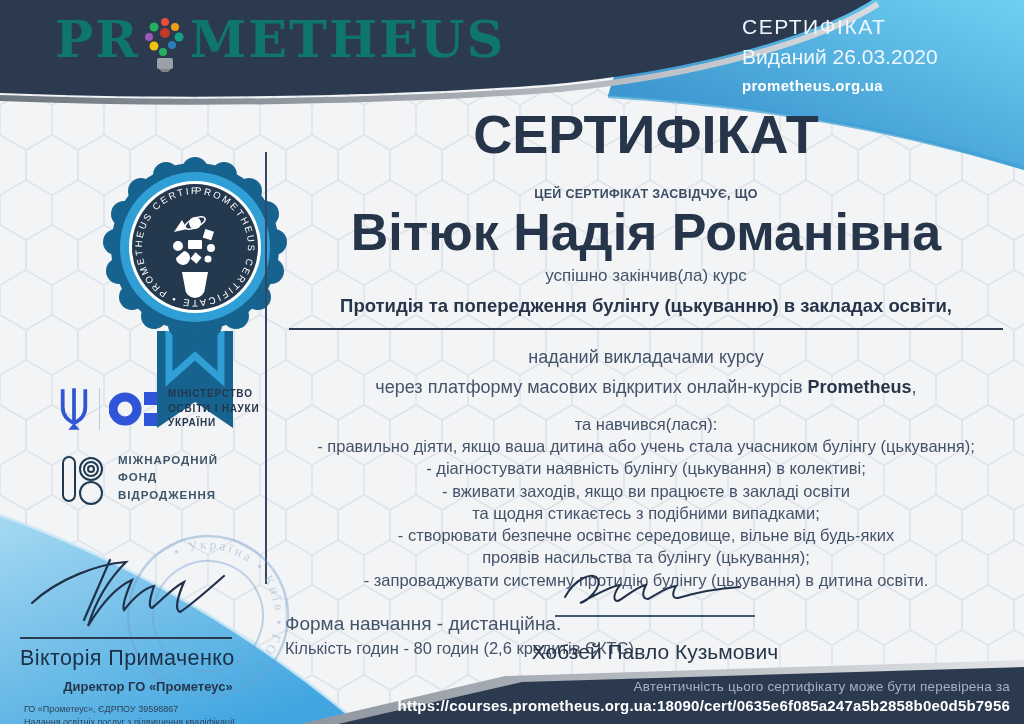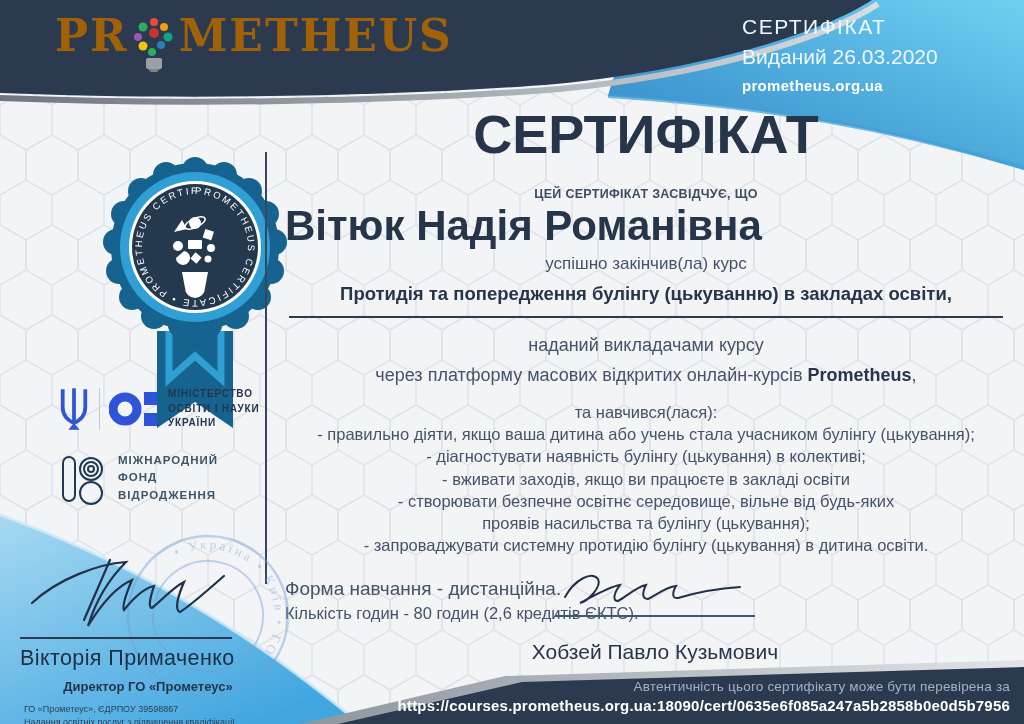--- a/index.html
+++ b/index.html
@@ -1,41 +1,41 @@
 <!DOCTYPE html>
 <html><head>
 <meta charset="utf-8">
 <style>
   html,body{margin:0;padding:0;}
   body{font-family:"Liberation Sans", sans-serif; background:#888;}
   .cert{position:relative;width:1024px;height:724px;overflow:hidden;background:#f3f4f6;}
   .layer{position:absolute;left:0;top:0;}
 
   
-  .hdr-logo{position:absolute;left:55px;top:14px;display:flex;align-items:flex-start;color:#a16207;
-    font-family:"DejaVu Serif", serif;font-weight:bold;font-size:44px;letter-spacing:2px;line-height:1;}
+  .hdr-logo{position:absolute;left:55px;top:14px;display:flex;align-items:flex-start;color:#0f766e;
+    font-family:"DejaVu Serif", serif;font-weight:bold;font-size:51px;letter-spacing:2px;line-height:1;}
   .hdr-logo .bulb{margin:0 2px;}
   .hdr-right{position:absolute;right:30px;top:15px;width:252px;color:#eef7fd;}
   .hdr-right .t1{font-size:21px;letter-spacing:1.5px;font-weight:400;}
   .hdr-right .t2{font-size:21px;margin-top:6px;font-weight:400;}
   .hdr-right .t3{font-size:15px;margin-top:8px;font-weight:bold;color:#ffffff;letter-spacing:.3px;}
 
   
   .ministry{position:absolute;left:58px;top:386px;display:flex;align-items:center;gap:9px;}
   .ministry .sep{width:1px;height:42px;background:#c3c9d4;}
   .mon-text{font-size:10px;font-weight:bold;color:#25364c;letter-spacing:.8px;line-height:1.45;}
   .irf{position:absolute;left:60px;top:452px;display:flex;align-items:flex-start;gap:12px;}
   .irf-text{font-size:11.5px;font-weight:bold;color:#3c5568;letter-spacing:1px;line-height:1.5;}
   .vline{position:absolute;left:265px;top:152px;width:2px;height:432px;background:#354762;}
 
   
   .main{position:absolute;left:285px;top:106px;width:722px;color:#44536a;}
   .m-title{font-size:54px;font-weight:bold;color:#26354a;text-align:center;letter-spacing:0;line-height:1.05;}
   .m-cert{font-size:12.5px;font-weight:bold;color:#3c4c63;text-align:center;margin-top:24px;letter-spacing:.3px;}
-  .m-name{font-size:42px;font-weight:bold;color:#26354a;margin-top:1px;}
+  .m-name{font-size:52px;font-weight:bold;color:#26354a;text-align:center;margin-top:1px;}
   .m-done{font-size:17px;text-align:center;margin-top:4px;}
   .m-course{font-size:18.5px;font-weight:bold;color:#26354a;text-align:center;margin-top:9px;}
   .m-hr{border:none;border-top:2px solid #2b3a4f;margin:11px 4px 0 4px;}
   .m-given{font-size:18px;text-align:center;margin-top:17px;}
   .m-platform{font-size:18px;text-align:center;margin-top:9px;}
   .m-platform b{color:#26354a;}
   .m-skills{font-size:16.5px;line-height:1.2;margin-top:17px;text-align:center;}
   .m-skills div{margin-top:2.5px;}
   .m-form{font-size:19px;margin-top:22px;}
   .m-hours{font-size:16.5px;margin-top:4px;}
@@ -228,20 +228,21 @@
     <hr class="m-hr">
     <div class="m-given">наданий викладачами курсу</div>
     <div class="m-platform">
       <span>через платформу масових відкритих онлайн-курсів </span><b>Prometheus</b><span>,</span>
     </div>
     <div class="m-skills">
       <div>та навчився(лася):</div>
       <div>- правильно діяти, якщо ваша дитина або учень стала учасником булінгу (цькування);</div>
       <div>- діагностувати наявність булінгу (цькування) в колективі;</div>
       <div>- вживати заходів, якщо ви працюєте в закладі освіти</div>
+      <div>та щодня стикаєтесь з подібними випадками;</div>
       <div>- створювати безпечне освітнє середовище, вільне від будь-яких</div>
       <div>проявів насильства та булінгу (цькування);</div>
       <div>- запроваджувати системну протидію булінгу (цькування) в дитина освіти.</div>
     </div>
     <div class="m-form">Форма навчання - дистанційна.</div>
     <div class="m-hours">Кількість годин - 80 годин (2,6 кредитів ЄКТС).</div>
   </div>
 
   <svg class="layer" style="left:0;top:480px;" width="420" height="244">
     <path d="M0,35 C110,75 230,135 360,244 L0,244 Z" fill="url(#wedge)"></path>

